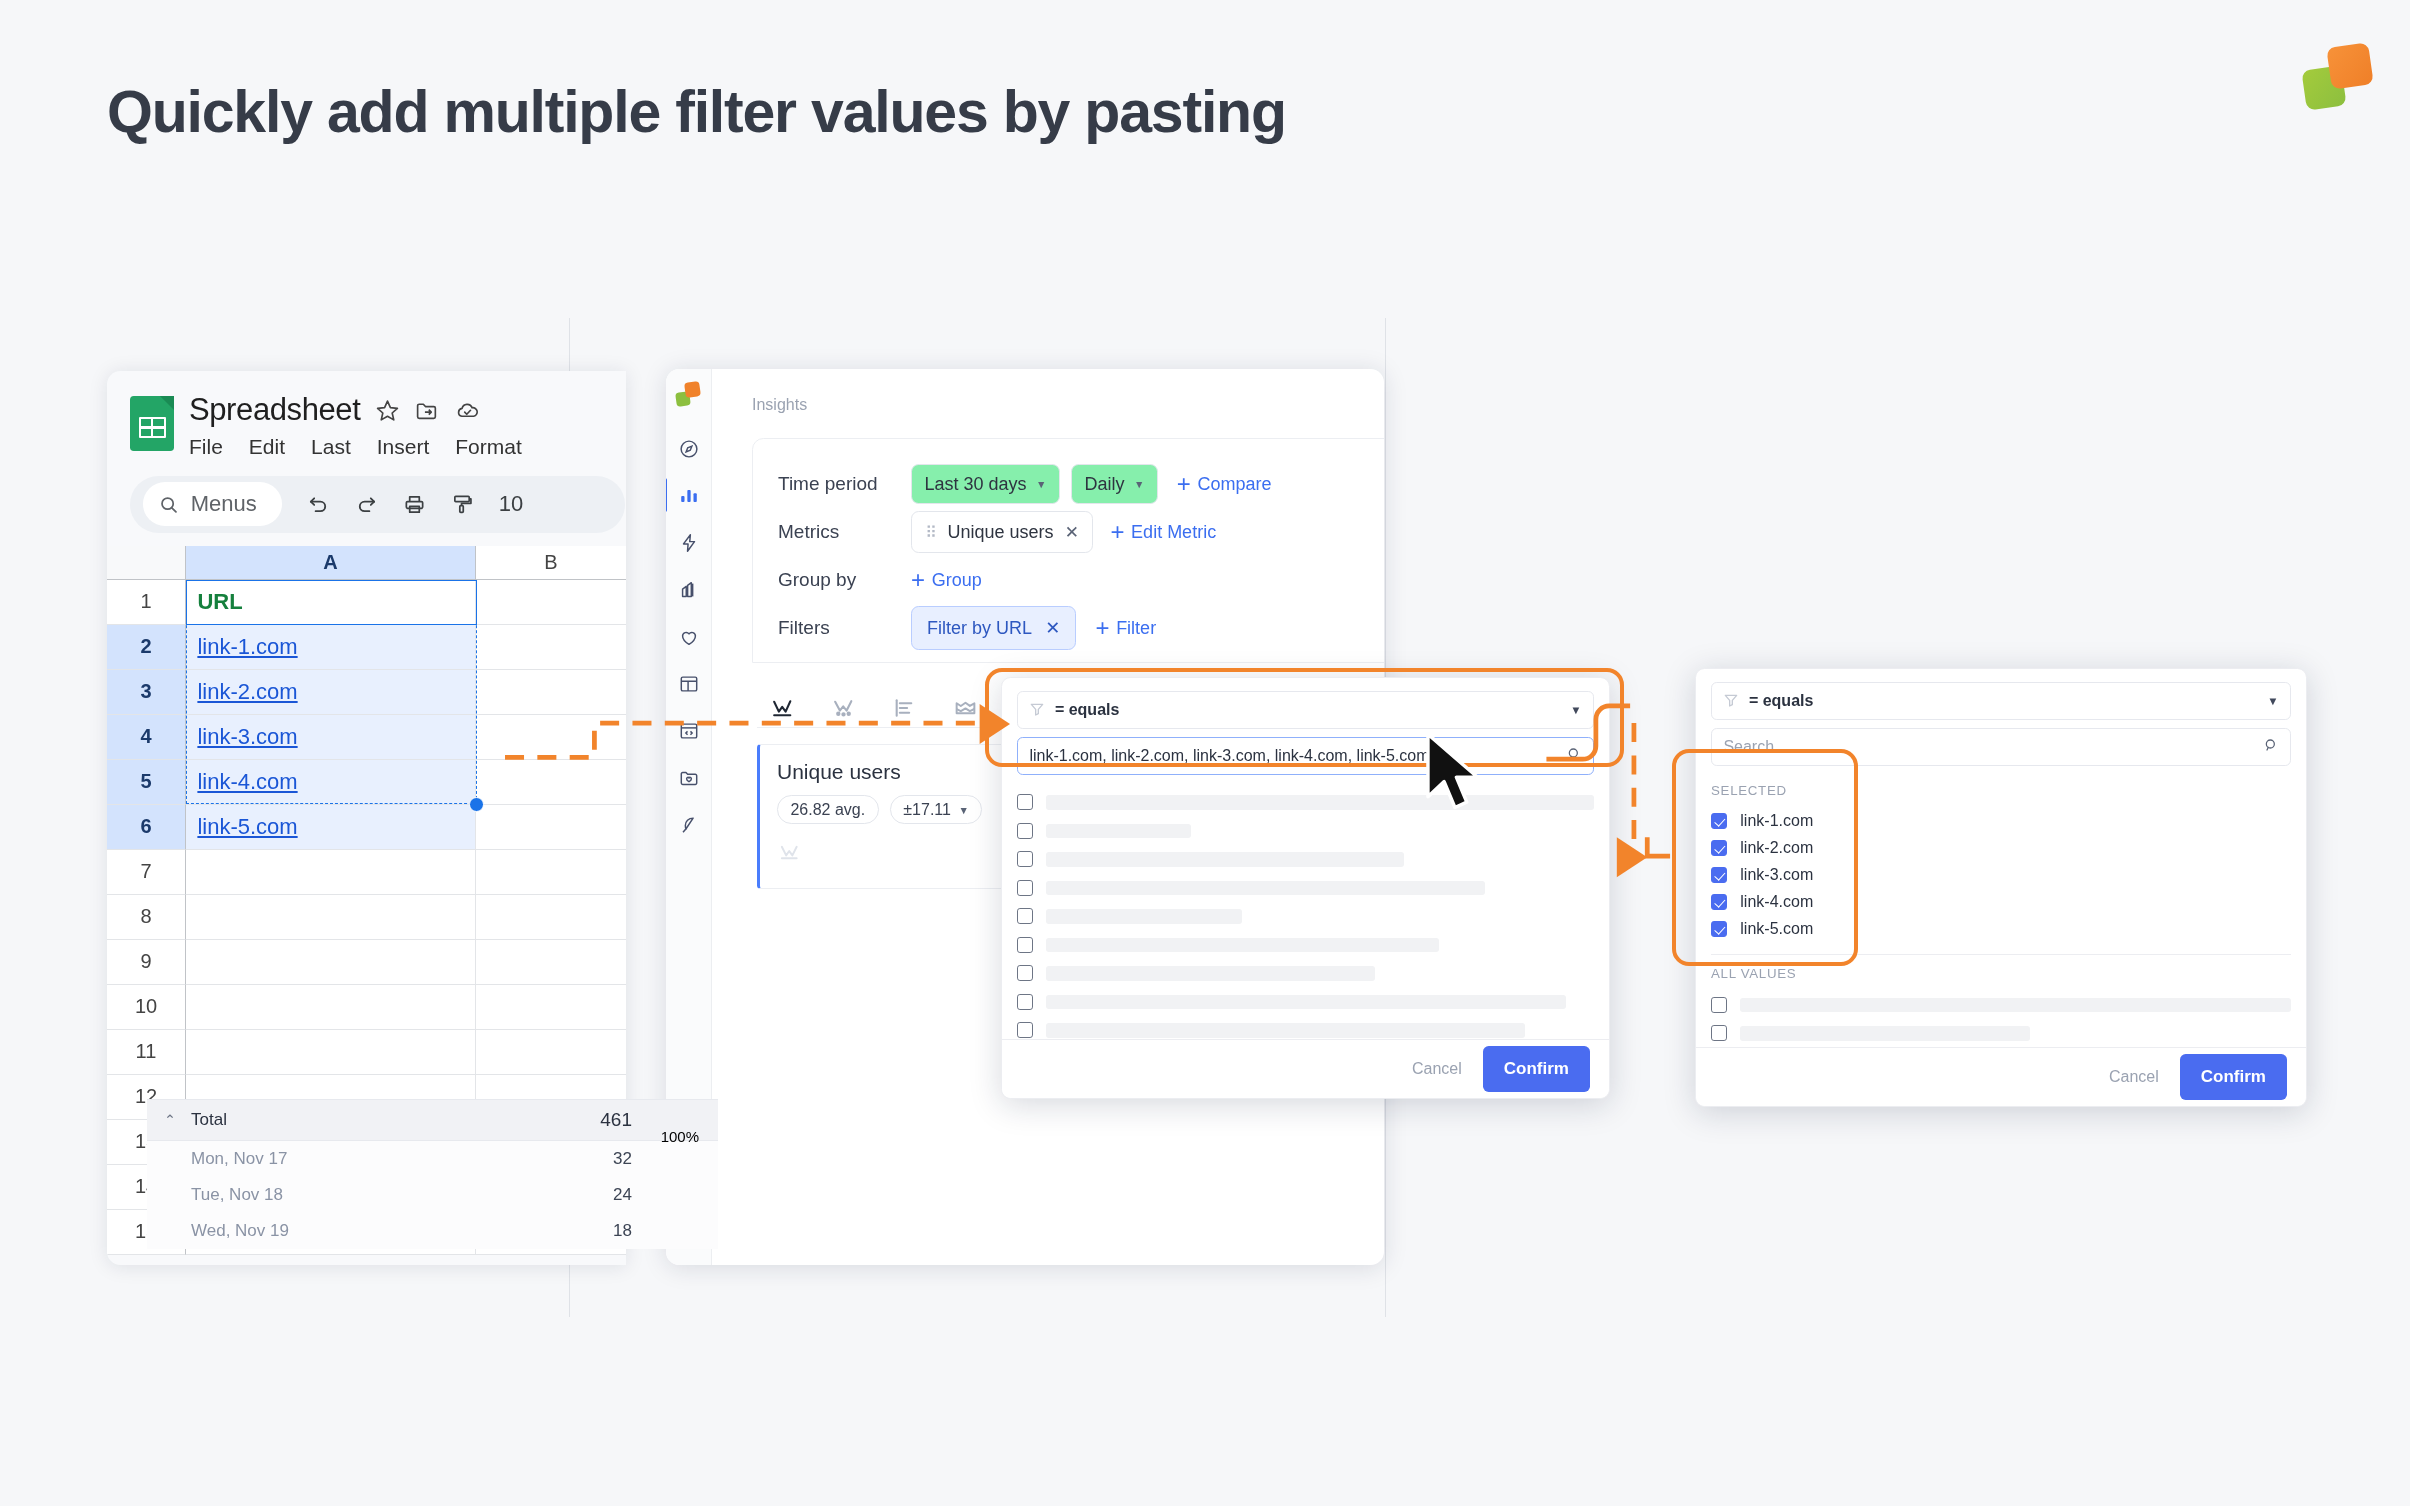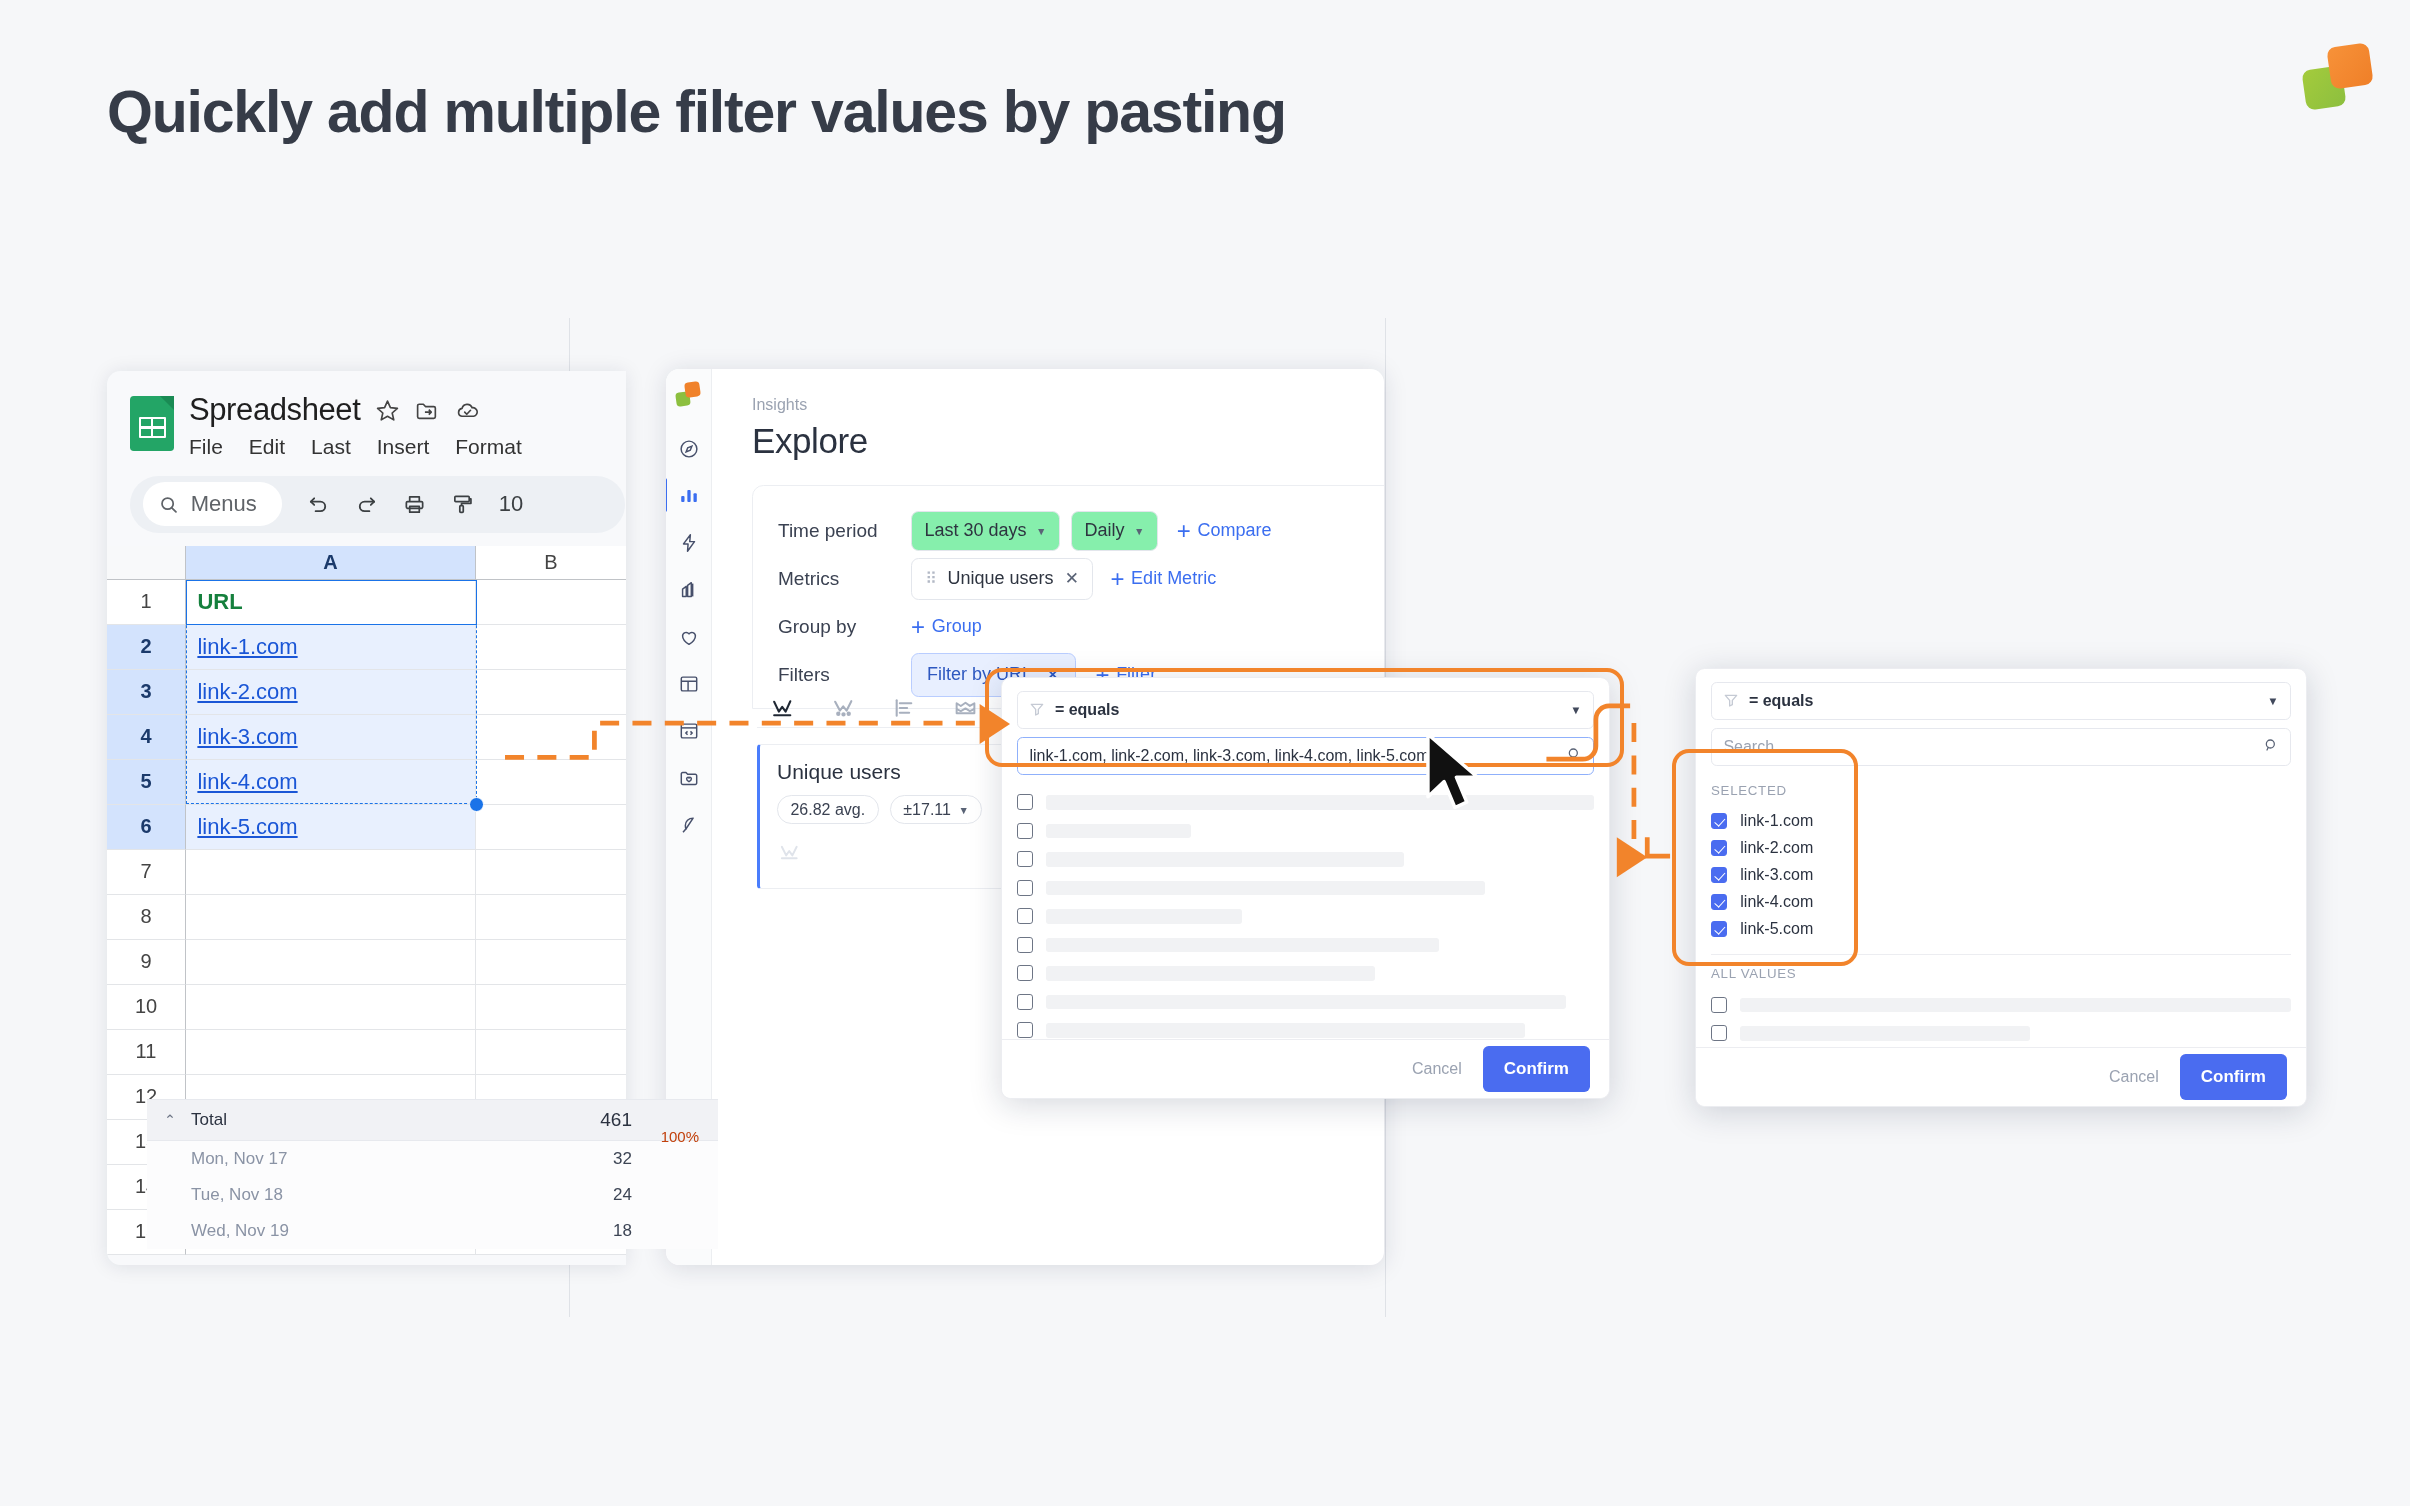--- a/index.html
+++ b/index.html
@@ -184,21 +184,21 @@
   .trow-head {
     display:flex; align-items:center; height:42px; background:#f1f2f5;
     border-top:1px solid #e7e9ee; border-bottom:1px solid #e7e9ee; padding-left:17px;
   }
   .trow { display:flex; align-items:center; height:36px; padding-left:17px; background:#fcfcfd;}
   .tcaret { width:27px; color:#6d7585; font-size:14.3px; }
   .tname { flex:1; font-size:17px; color:#2b3240; }
   .tname.dim { color:#8a93a5; }
   .tval { width:105px; text-align:right; font-size:19px; color:#2b3240; }
   .tval.sm { font-size:17px; color:#3c4454; }
-  .tpct { width:86px; text-align:right; font-size:15px; color:#c2410c; padding-right:19px;margin-top:32px;}
+  .tpct { width:86px; text-align:right; font-size:15px; color:#000000; padding-right:19px;margin-top:32px;}
 
   
   .popover {
     position:absolute; background:#fff; border-radius:9.5px;
     box-shadow: 0 5.7px 32px rgba(20,30,60,.17); border:1px solid #ecedf1;
   }
   .pop-mid { left:1001px; top:677px; width:609px; height:422px; }
   .pop-right { left:1695px; top:668px; width:612px; height:439px; }
 
   .pop-inner { padding:13.3px 15px 0 15px; }
@@ -507,21 +507,20 @@
       <span class="rail-ico">
         <svg width="22" height="22" viewBox="0 0 24 24" fill="none" stroke="currentColor" stroke-width="1.6" stroke-linejoin="round">
             <path d="M16.5 4.5c-5 0-8.5 3.4-8.5 8 0 2.2.8 3.6.8 3.6L16.5 4.5z"></path>
             <path d="M9 15.8 5.5 20"></path>
           </svg>
       </span>
     </div>
 
     <div class="app-main">
       <div class="crumb">Insights</div>
-      <div class="app-h1">Explore</div>
 
       <div class="query-card">
         <div class="qrow">
           <div class="qlabel">Time period</div>
           <div class="sel-box">
             <span>Last 30 days</span>
             <span class="caret">▼</span>
           </div>
           <div class="sel-box" style="margin-left:11.4px;">
             <span>Daily</span>

